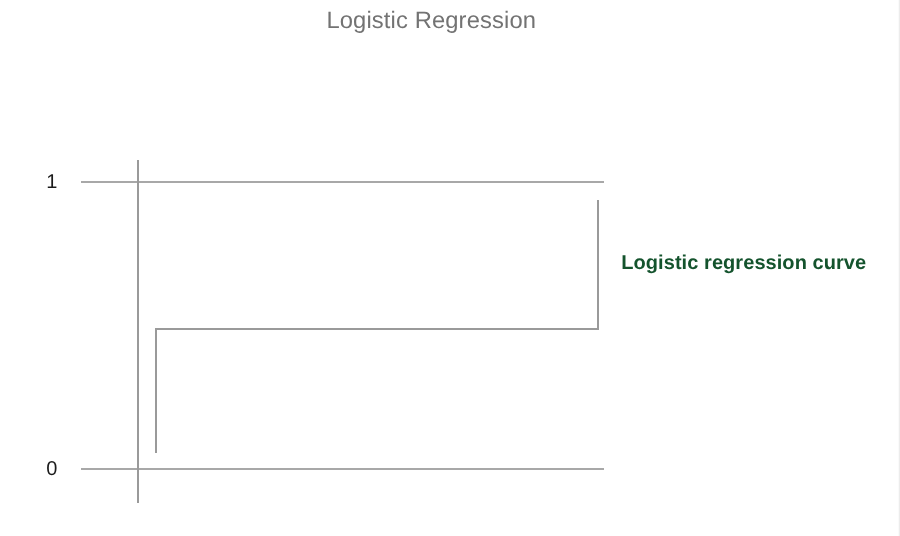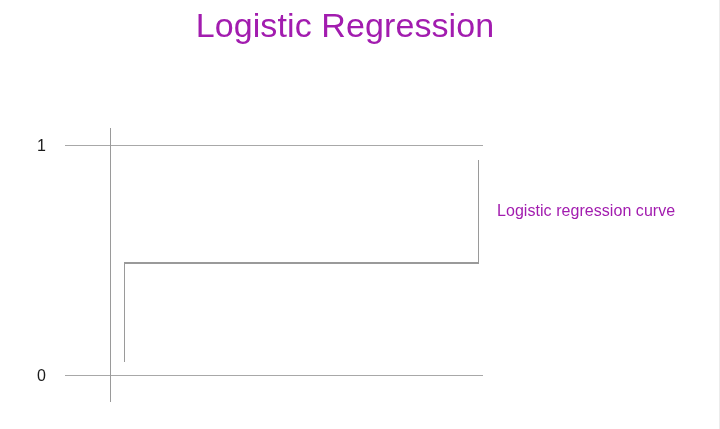--- a/index.html
+++ b/index.html
@@ -20,23 +20,23 @@
     overflow: hidden;
     border-right: 1px solid #ececec;
     box-sizing: border-box;
   }
   #chart-title {
     position: absolute;
     left: 0;
     top: 7px;
     width: 690px;
     text-align: center;
-    font-size: 34px;
+    font-size: 19px;
     font-weight: 400;
-    color: #a21caf;
+    color: #737373;
     letter-spacing: 0.1px;
     line-height: 1.1;
     white-space: nowrap;
   }
   #plot-svg {
     position: absolute;
     left: 0;
     top: 0;
     width: 720px;
     height: 429px;
@@ -49,24 +49,25 @@
     width: 24px;
     line-height: 1;
   }
   #tick-label-1 { left: 22px; top: 138px; }
   #tick-label-0 { left: 22px; top: 368px; }
   #curve-annotation {
     position: absolute;
     left: 497px;
     top: 201px;
     font-size: 16px;
-    color: #a21caf;
+    color: #14532d;
     white-space: nowrap;
     line-height: 1.2;
     letter-spacing: 0.05px;
+    font-weight: bold;
   }
 </style>
 </head>
 <body>
 
 <div id="slide">
 
   <div id="chart-title">Logistic Regression</div>
 
   <svg id="plot-svg" viewBox="0 0 720 429" xmlns="http://www.w3.org/2000/svg">

